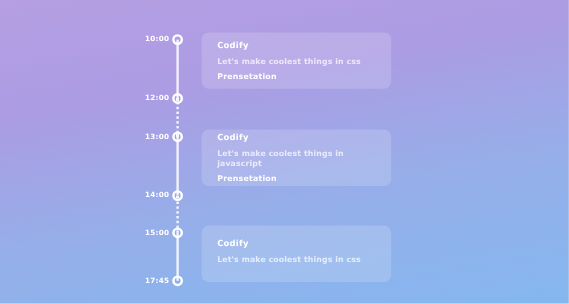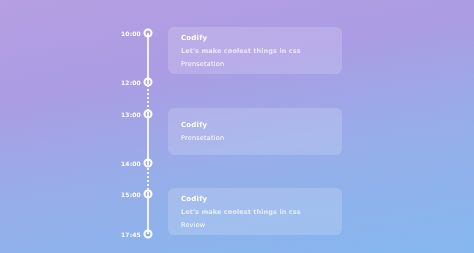--- a/index.html
+++ b/index.html
@@ -62,21 +62,21 @@
     font-size: 6px;
     font-weight: bold;
     letter-spacing: 0.2px;
     white-space: nowrap;
   }
 
   
   .card {
     position: absolute;
     left: 168px;
-    width: 174px;
+    width: 158px;
     border-radius: 6px;
     background: rgba(255,255,255,0.17);
     box-sizing: border-box;
     padding: 10px 13px;
     display: flex;
     flex-direction: column;
     justify-content: center;
   }
 
   .card-title {
@@ -89,21 +89,21 @@
   .card-desc {
     color: rgba(255,255,255,0.72);
     font-size: 6.5px;
     letter-spacing: 0.1px;
     margin-bottom: 5px;
     font-weight: bold;
   }
   .card-tag {
     color: #ffffff;
     font-size: 6.5px;
-    font-weight: normal;
+    font-weight: bold;
     letter-spacing: 0.2px;
   }
 </style>
 </head>
 <body>
 
 <div class="stage">
 
   <div class="timeline">
 
@@ -134,22 +134,22 @@
   </div>
 
   <div class="card" style="top:27px; height:47px;">
     <div class="card-title">Codify</div>
     <div class="card-desc">Let's make coolest things in css</div>
     <div class="card-tag">Prensetation</div>
   </div>
 
   <div class="card" style="top:108px; height:47px;">
     <div class="card-title">Codify</div>
+    <div class="card-desc">Let's make coolest things in javascript</div>
     <div class="card-tag">Prensetation</div>
   </div>
 
   <div class="card" style="top:188px; height:47px;">
     <div class="card-title">Codify</div>
     <div class="card-desc">Let's make coolest things in css</div>
-    <div class="card-tag">Review</div>
   </div>
 
 </div>
 
 </body></html>

